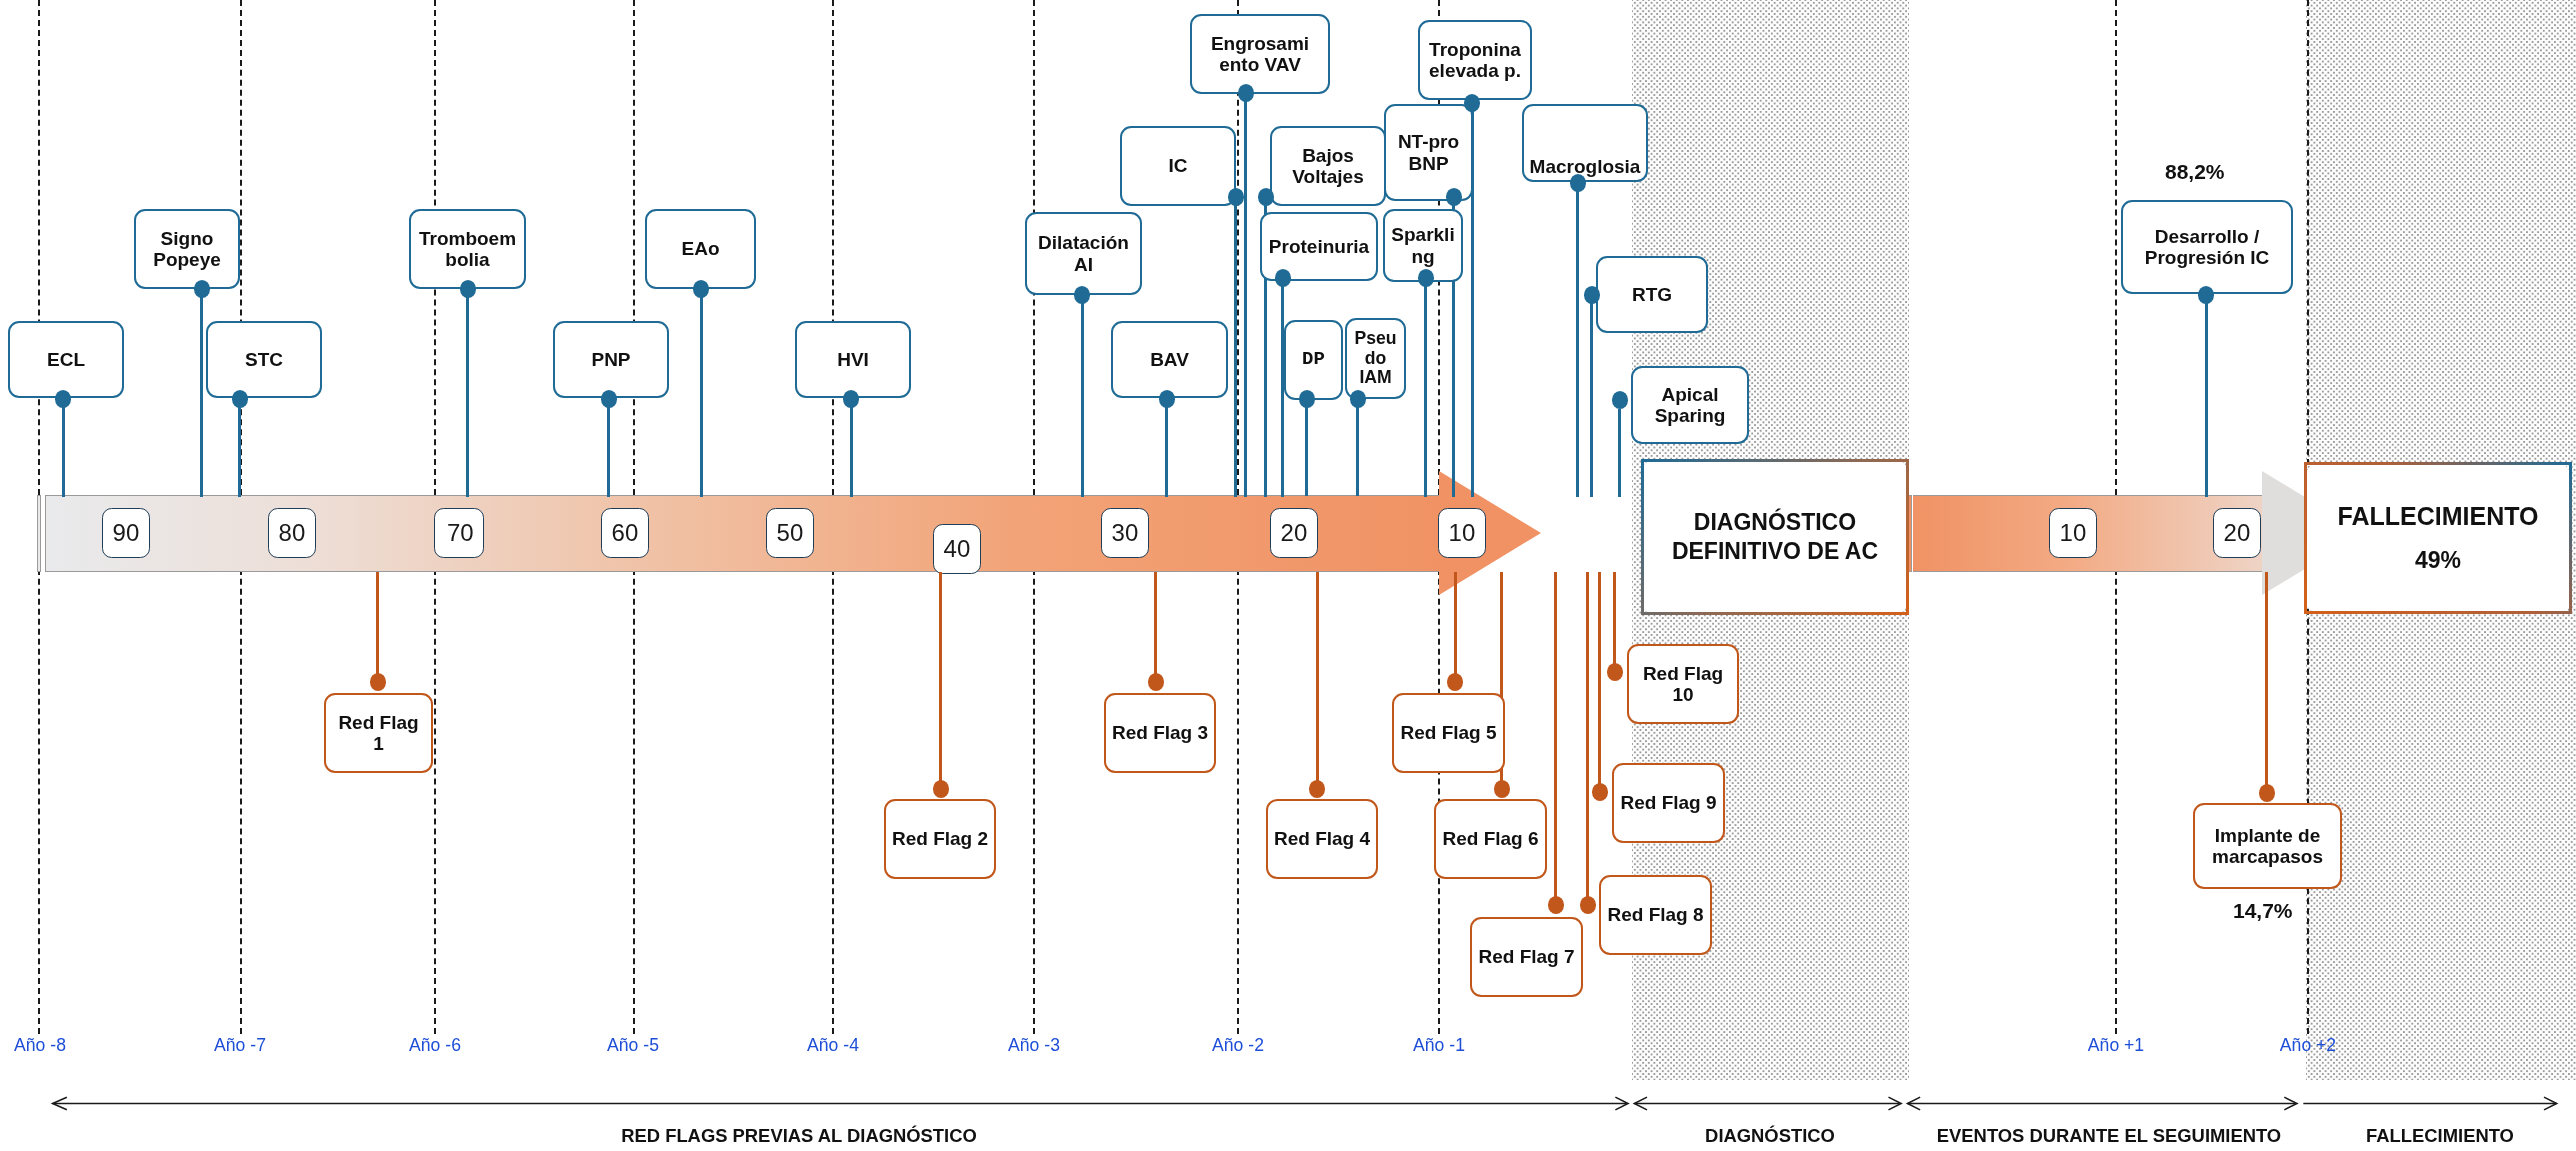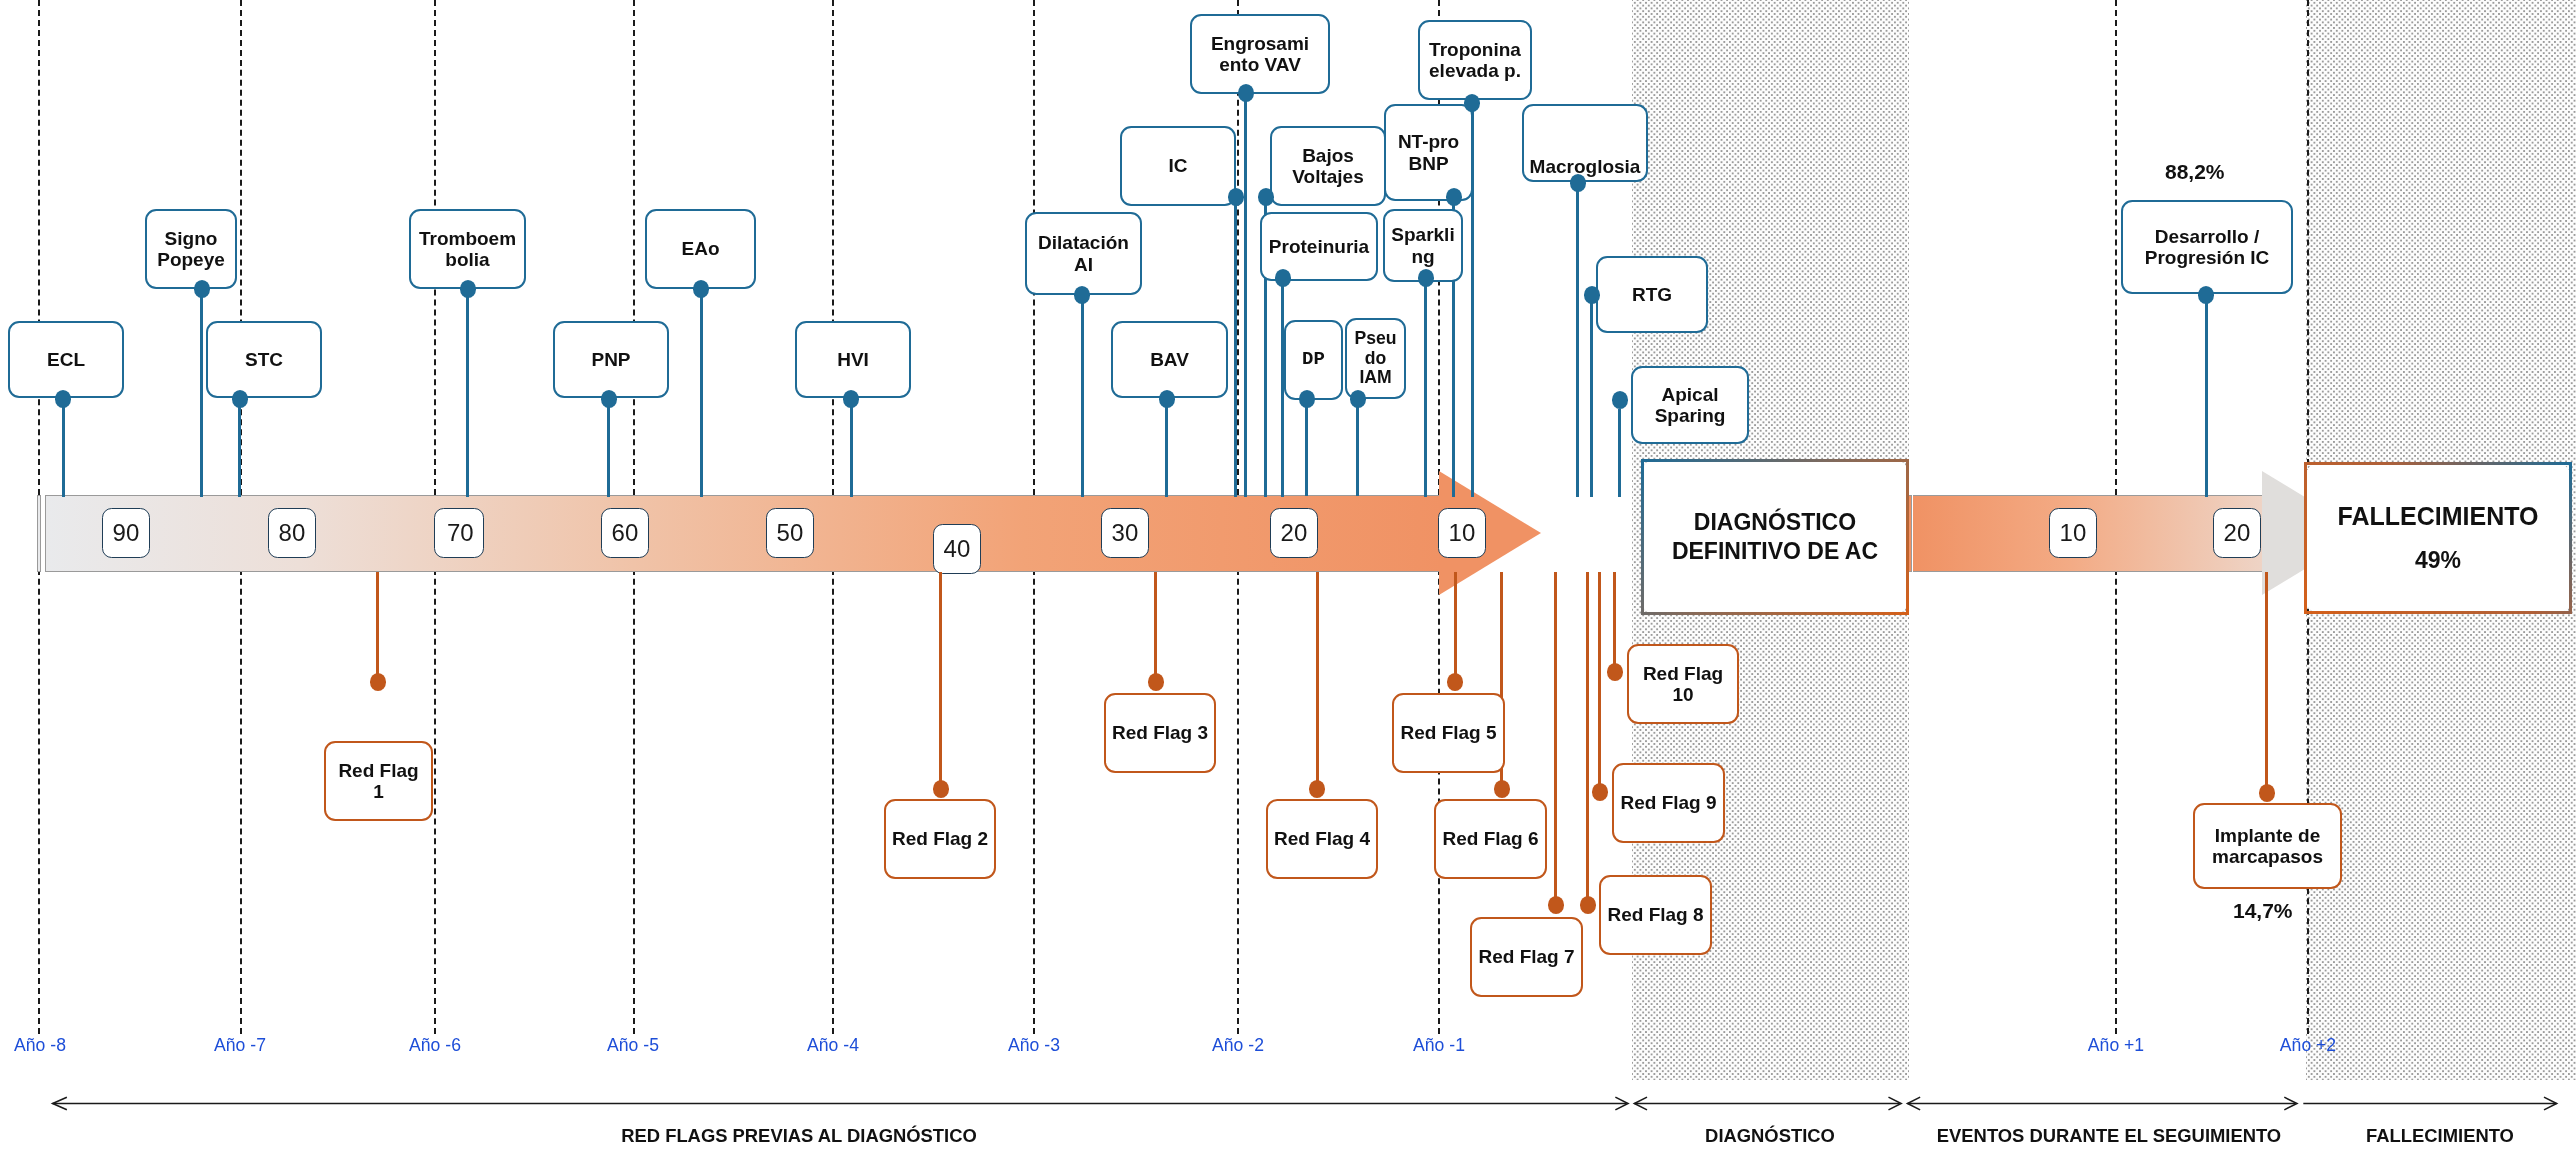--- a/index.html
+++ b/index.html
@@ -245,21 +245,21 @@
   <div class="chip" style="left:2213px; top:508px;">20</div>
 
   <div class="stem-b" style="left:62px; top:398px; height:99px;"></div>
   <div class="dot-b" style="left:55px; top:390px;"></div>
   <div class="ebox" style="left:8px; top:321px; width:116px; height:77px;">
     <span>ECL</span>
   </div>
 
   <div class="stem-b" style="left:200px; top:288px; height:209px;"></div>
   <div class="dot-b" style="left:194px; top:280px;"></div>
-  <div class="ebox" style="left:145px; top:209px; width:92px; height:80px; white-space:pre-line;">
+  <div class="ebox" style="left:134px; top:209px; width:106px; height:80px; white-space:pre-line;">
     <span>Signo
 Popeye</span>
   </div>
 
   <div class="stem-b" style="left:238px; top:398px; height:99px;"></div>
   <div class="dot-b" style="left:232px; top:390px;"></div>
   <div class="ebox" style="left:206px; top:321px; width:116px; height:77px;">
     <span>STC</span>
   </div>
 
@@ -384,21 +384,21 @@
   <div class="stem-b" style="left:2205px; top:294px; height:203px;"></div>
   <div class="dot-b" style="left:2198px; top:286px;"></div>
   <div class="ebox" style="left:2121px; top:200px; width:172px; height:94px; white-space:pre-line;">
     <span>Desarrollo /
 Progresión IC</span>
   </div>
   <div class="pct" style="left:2165px; top:160px;">88,2%</div>
 
   <div class="stem-r" style="left:376px; top:572px; height:109px;"></div>
   <div class="dot-r" style="left:370px; top:673px;"></div>
-  <div class="rbox" style="left:324px; top:693px; width:109px; height:80px;margin-top:48px;">
+  <div class="rbox" style="left:324px; top:693px; width:109px; height:80px;">
     <span>Red Flag 1</span>
   </div>
 
   <div class="stem-r" style="left:939px; top:572px; height:216px;"></div>
   <div class="dot-r" style="left:933px; top:780px;"></div>
   <div class="rbox" style="left:884px; top:799px; width:112px; height:80px;">
     <span>Red Flag 2</span>
   </div>
 
   <div class="stem-r" style="left:1154px; top:572px; height:104px;"></div>

